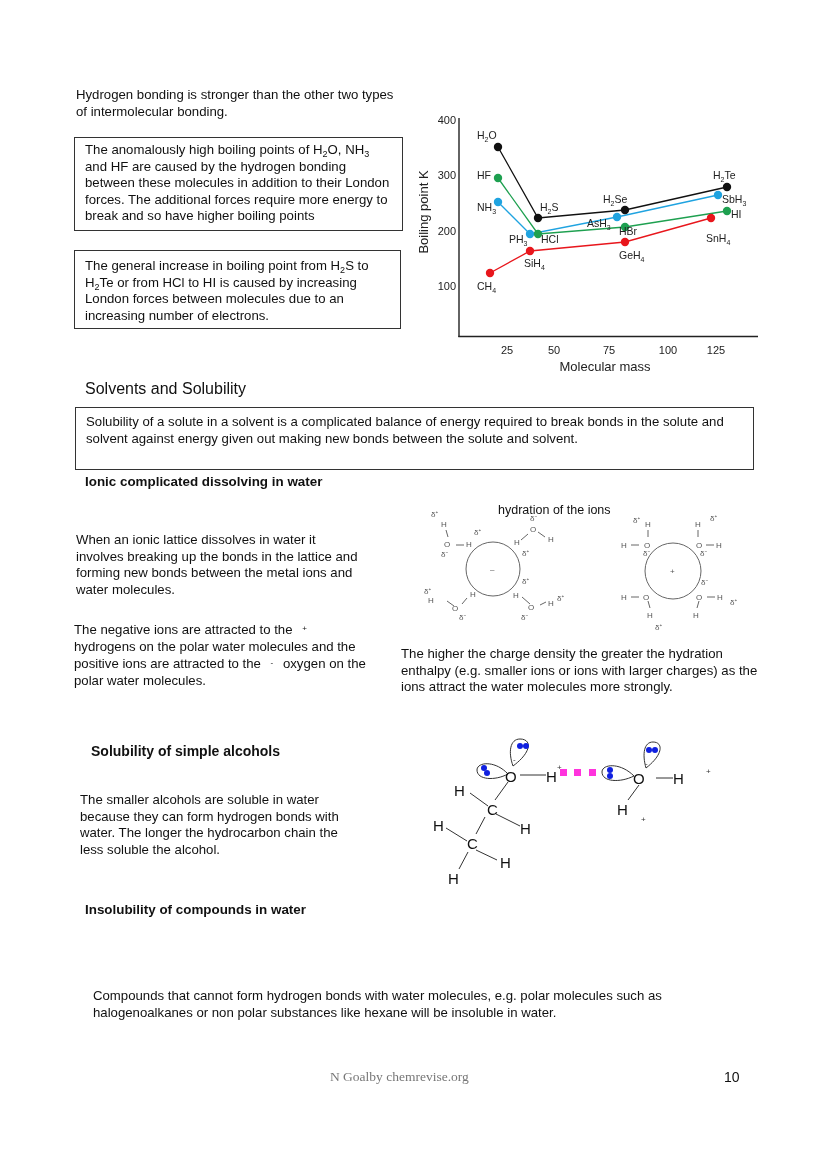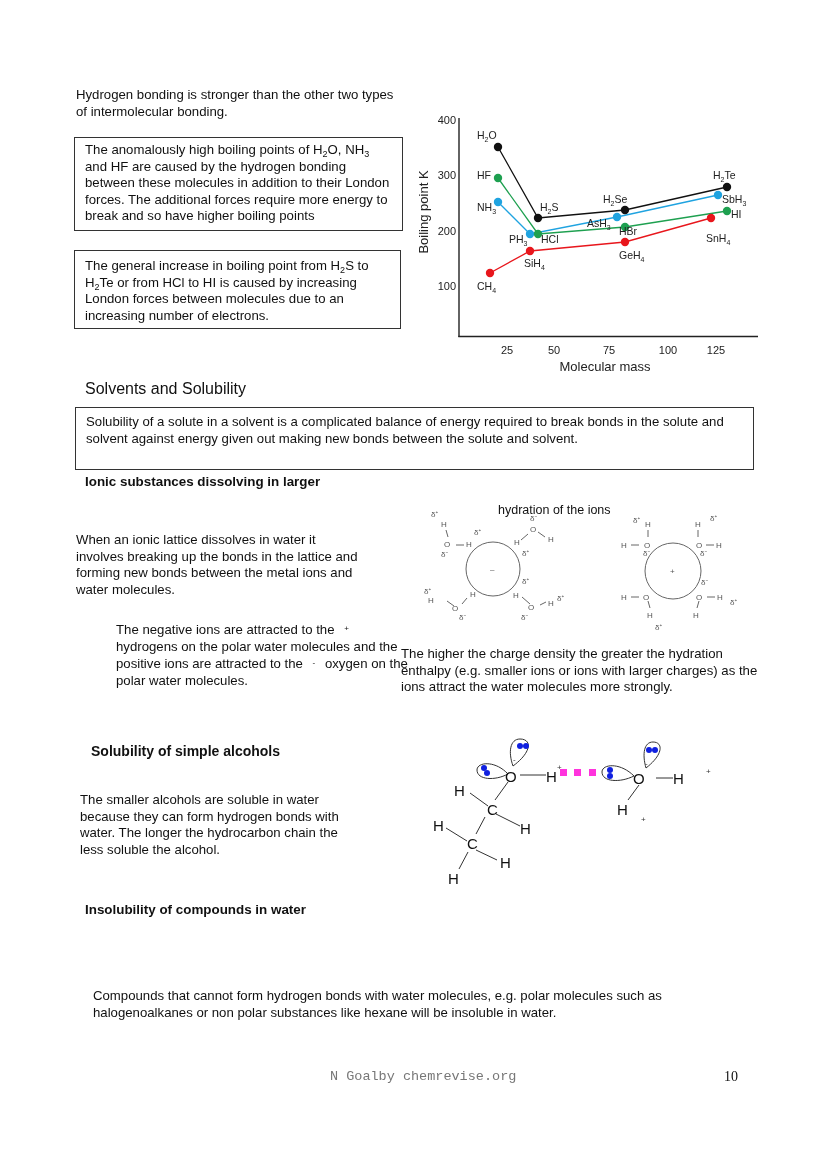--- a/index.html
+++ b/index.html
@@ -6,22 +6,22 @@
   body { width:828px; height:1171px; position:relative; overflow:hidden;
          font-family:"Liberation Sans", sans-serif; color:#111; }
   .abs { position:absolute; }
   .txt { font-size:13.2px; line-height:16.6px; }
   .box { position:absolute; border:1.3px solid #333; box-sizing:border-box; }
   .h2 { font-weight:normal; font-size:16px; }
   .h3 { font-weight:bold; font-size:13.4px; }
   b { font-weight:normal; }
   sub { font-size:9px; vertical-align:-3px; line-height:0; }
   svg text { font-family:"Liberation Sans", sans-serif; }
-  .footer-left { font-family:Liberation Mono, monospace; font-size:13.5px; color:#777; }
-  .footer-right { font-family:Liberation Serif, serif; font-size:14px; color:#111; }
+  .footer-left { font-family:Liberation Serif, serif; font-size:13.5px; color:#777; }
+  .footer-right { font-family:Liberation Sans, sans-serif; font-size:14px; color:#111; }
 </style>
 </head>
 <body>
 
 <div class="abs txt" style="left:76px; top:87px; width:320px;">Hydrogen bonding is stronger than the other two types of intermolecular bonding.</div>
 
 <div class="box txt" style="left:74px; top:137px; width:329px; height:94px; padding:4px 8px 0 10px;">
   <span>The </span><b>anomalously high</b><span> boiling points of H</span><sub>2</sub><span>O, NH</span><sub>3</sub><span> and HF are caused by the hydrogen bonding between these molecules in addition to their London forces. The additional forces require more energy to break and so have higher boiling points</span>
 </div>
 
@@ -98,23 +98,23 @@
     <text x="731" y="218">HI</text>
     <text x="706" y="242">SnH<tspan font-size="7" dy="3">4</tspan></text>
   </g>
 </svg>
 
 <div class="abs h2" style="left:85px; top:380px;">Solvents and Solubility</div>
 <div class="box txt" style="left:75px; top:407px; width:679px; height:63px; padding:6px 8px 0 10px;">
   <span>Solubility of a solute in a solvent is a complicated balance of energy required to break bonds in the solute and solvent against energy given out making new bonds between the solute and solvent.</span>
 </div>
 
-<div class="abs h3" style="left:85px; top:474px;">Ionic substances dissolving in larger</div>
+<div class="abs h3" style="left:85px; top:474px;">Ionic complicated dissolving in water</div>
 <div class="abs txt" style="left:76px; top:532px; width:282px;">When an ionic lattice dissolves in water it involves breaking up the bonds in the lattice and forming new bonds between the metal ions and water molecules.</div>
-<div class="abs txt" style="left:74px; top:621px; width:300px;margin-left:42px;">
+<div class="abs txt" style="left:74px; top:621px; width:300px;">
   <span>The </span><b>negative</b><span> ions are attracted to the </span><span style="font-size:8px; vertical-align:3px; padding-left:6px;">+</span><br><b>hydrogens</b><span> on the </span><b>polar water</b><span> molecules and the positive ions are attracted to the </span><span style="font-size:8px; vertical-align:3px; padding:0 6px;">-</span><span> oxygen on the polar water molecules.</span>
 </div>
 
 <div class="abs" style="left:498px; top:503px; font-size:12.5px;text-align:center;">hydration of the ions</div>
 
 <svg class="abs" style="left:415px; top:505px;" width="165" height="125" viewBox="415 505 165 125">
   <g stroke="#666" stroke-width="1" fill="none">
     <circle cx="493" cy="569" r="27"></circle>
     <line x1="446" y1="530" x2="448" y2="537"></line>
     <line x1="456" y1="545" x2="464" y2="545"></line>

